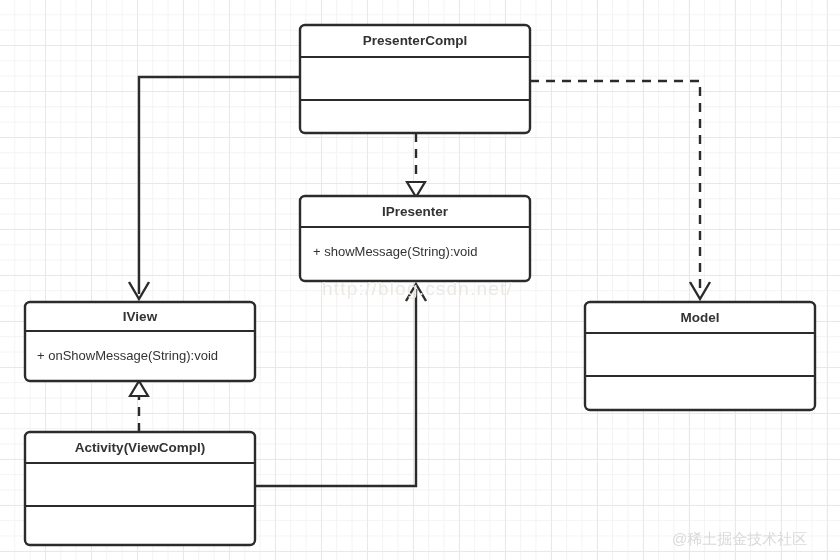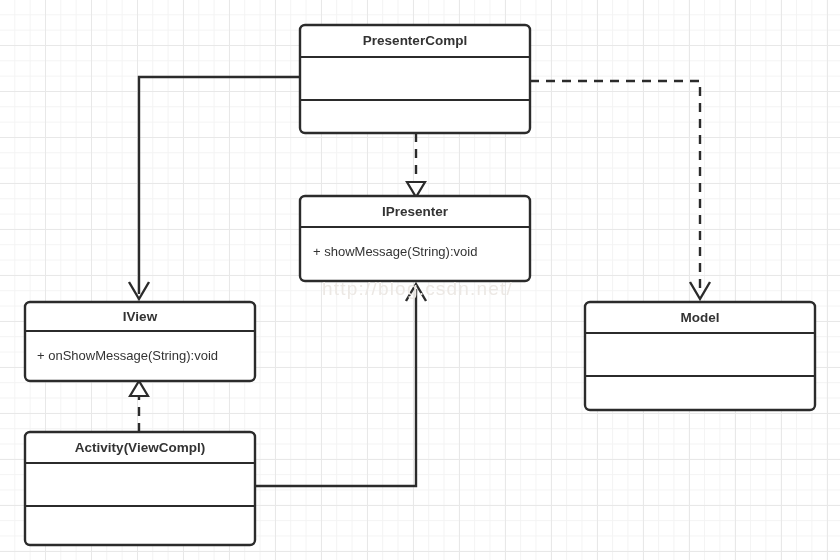--- a/index.html
+++ b/index.html
@@ -162,14 +162,15 @@
     <g>
       <rect class="uml-box-rect" x="585" y="302" width="230" height="108" rx="5" ry="5"></rect>
       <line class="uml-divider" x1="585" y1="333" x2="815" y2="333"></line>
       <line class="uml-divider" x1="585" y1="376" x2="815" y2="376"></line>
       <text class="uml-title" x="700" y="318">Model</text>
     </g>
 
   </svg>
 
   <div class="watermark-url">http://blog.csdn.net/</div>
+  <div class="watermark-brand">@稀土掘金技术社区</div>
 
 </div>
 
 </body></html>

